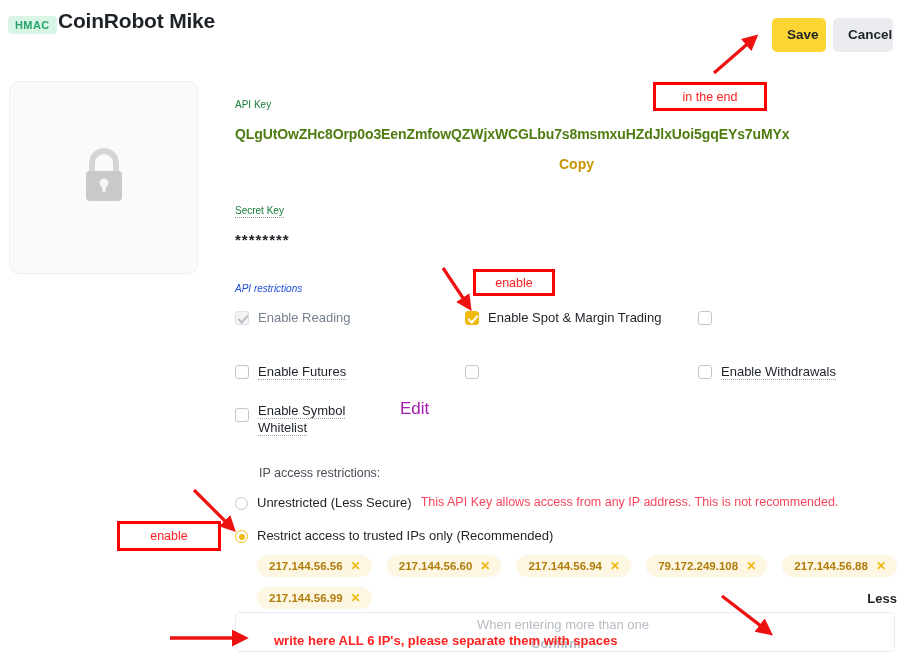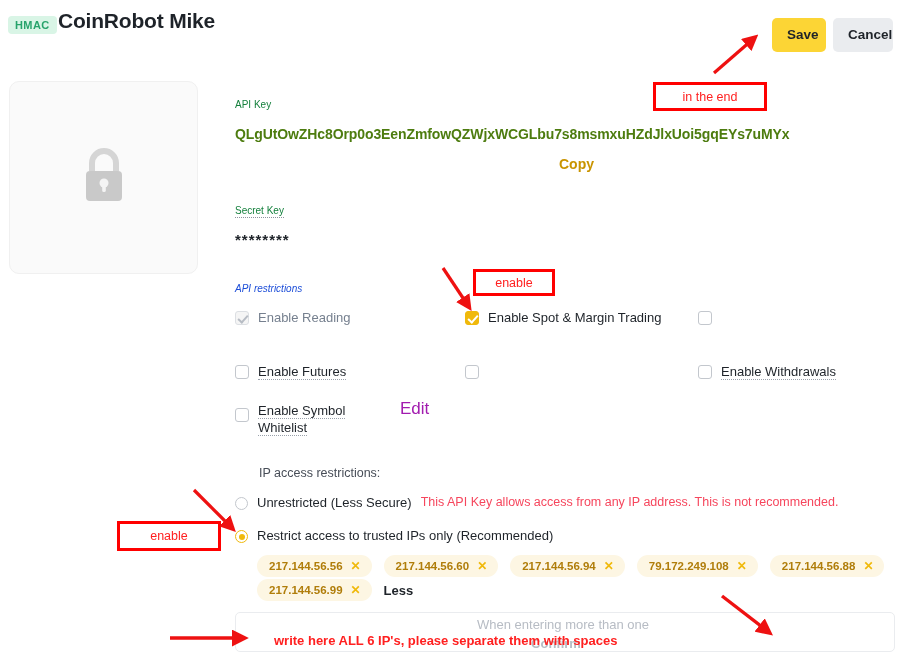--- a/index.html
+++ b/index.html
@@ -100,21 +100,21 @@
     flex: 0 0 13px; position: relative; cursor: pointer; margin-top: 2px;
   }
   .radio.sel { border-color: #f0b90b; }
   .radio.sel::after {
     content: ""; position: absolute; left: 2.5px; top: 2.5px;
     width: 6px; height: 6px; border-radius: 50%; background: #f0b90b;
   }
   .radio-label { font-size: 13px; color: #1e2329; margin-left: 9px; }
   .warn-text { font-size: 12.5px; color: #f6465d; margin-left: 9px; }
 
-  .ip-tags { position: absolute; display: flex; flex-wrap: wrap; gap: 2px 12px; width: 640px; }
+  .ip-tags { position: absolute; display: flex; flex-wrap: wrap; gap: 10px 12px; width: 640px; justify-content: space-between; }
   .ip-tag {
     background: #fdf6e3; border-radius: 12px;
     padding: 4px 11px 4px 12px;
     font-size: 11.5px; color: #b07d0a; font-weight: 600;
     display: inline-flex; align-items: center; gap: 8px;
     white-space: nowrap;
   }
   .ip-x { color: #f0b90b; font-size: 12px; font-weight: 700; cursor: pointer; }
   .less-link { font-size: 13px; color: #1e2329; font-weight: 600; cursor: pointer; align-self: center; }
 

